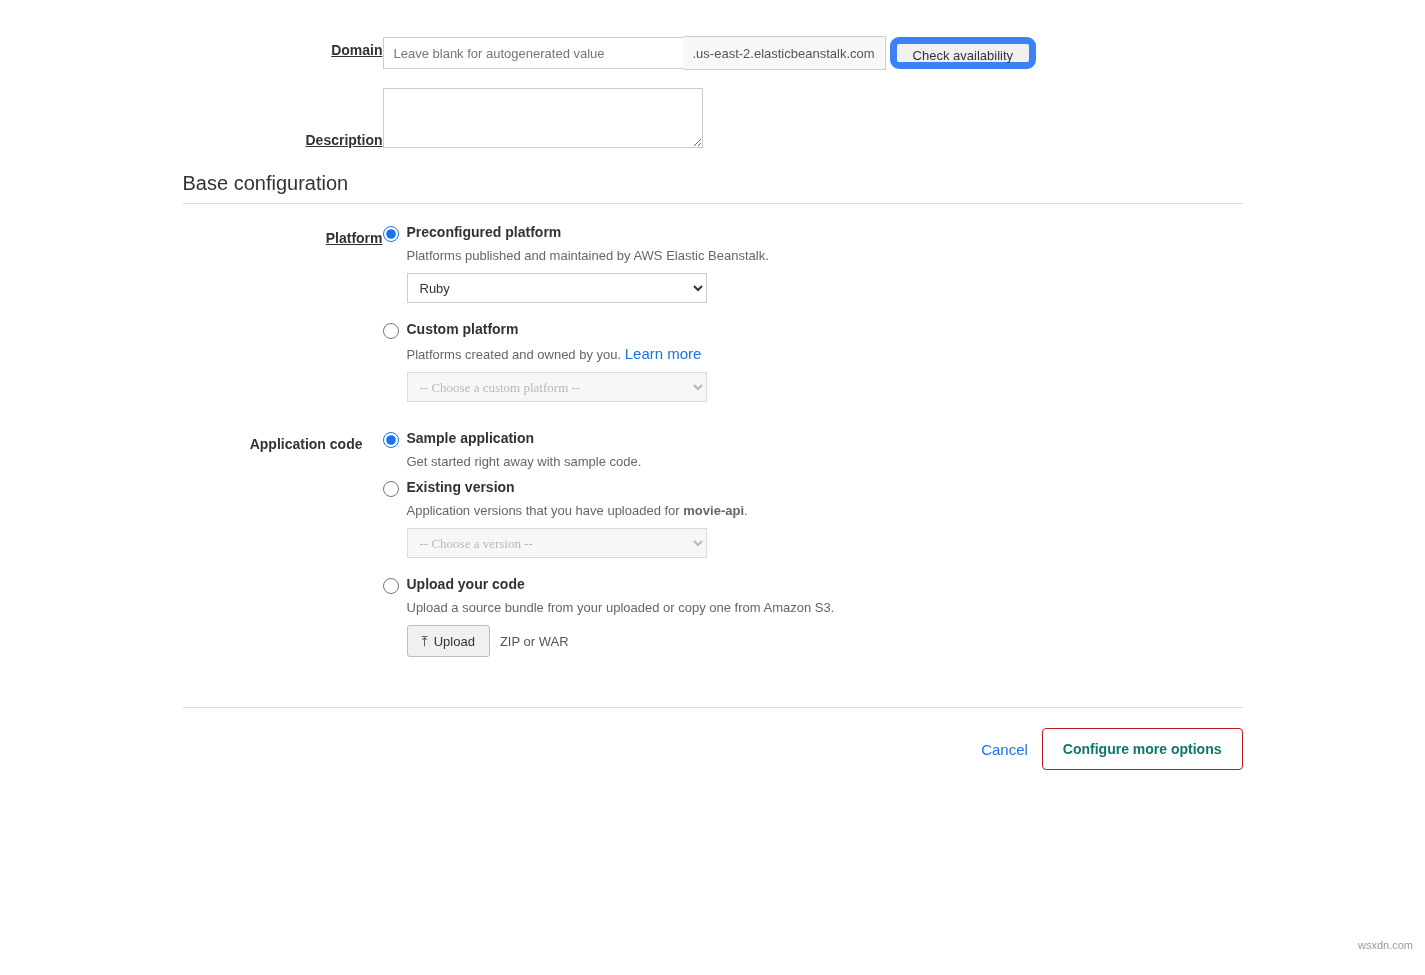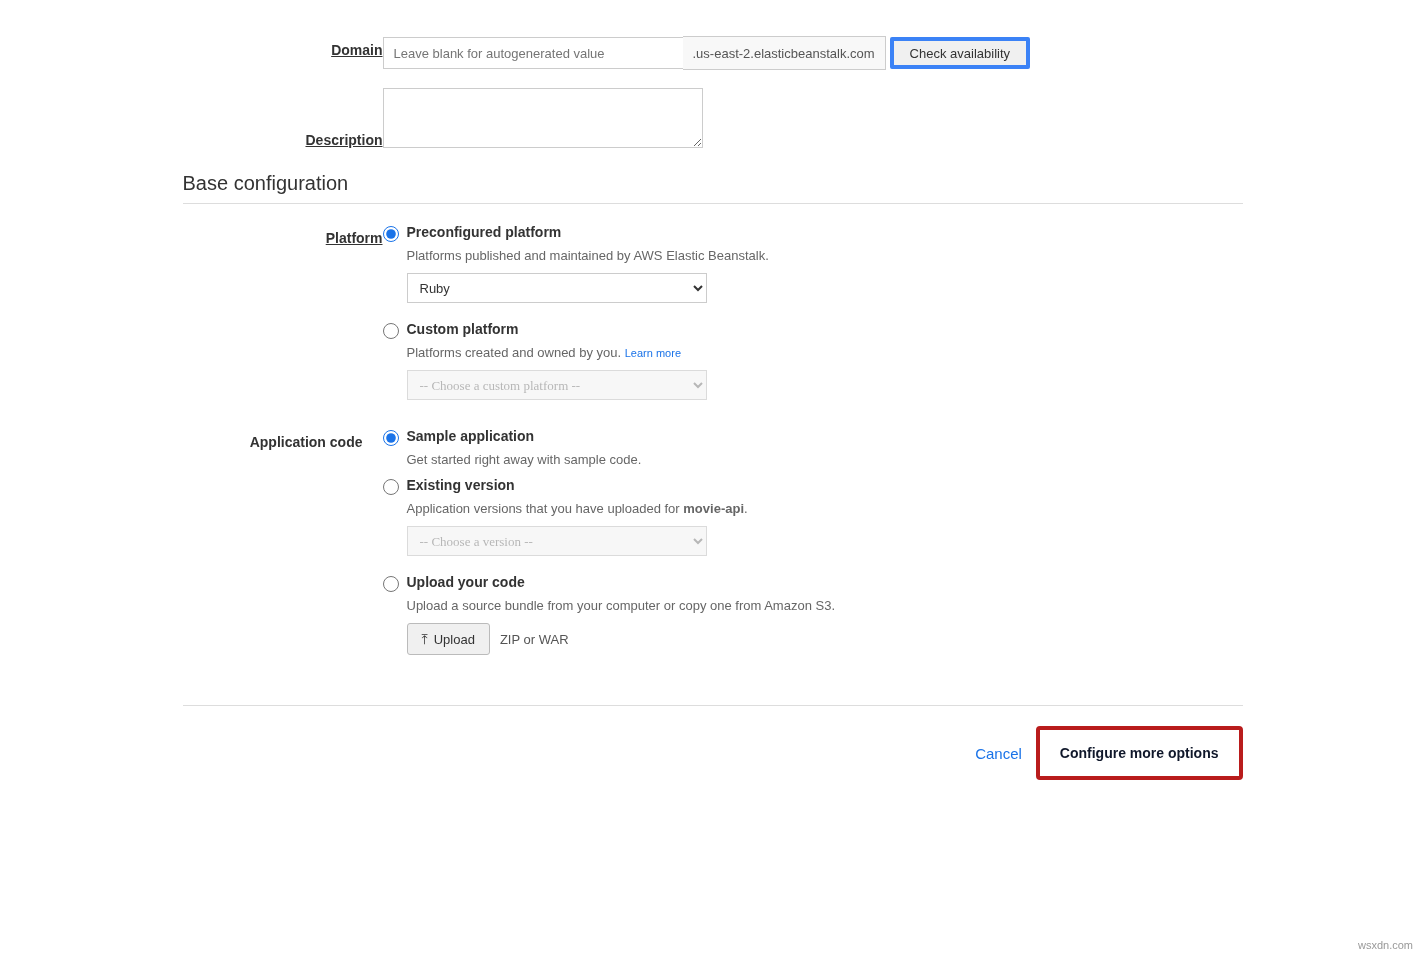--- a/index.html
+++ b/index.html
@@ -55,22 +55,22 @@
       font-size: 13px;
       color: #555;
       display: flex;
       align-items: center;
     }
     .check-btn {
       margin-left: 4px;
       height: 32px;
       padding: 4px 16px;
       background: #f0f0f0;
-      border: 4px solid #3b82f6;
-      border-radius: 2px;
+      border: 7px solid #3b82f6;
+      border-radius: 9px;
       font-size: 13px;
       cursor: pointer;
       color: #333;
     }
     .description-textarea {
       width: 320px;
       height: 60px;
       border: 1px solid #ccc;
       padding: 4px 8px;
       font-size: 13px;
@@ -147,49 +147,49 @@
       font-size: 14px;
     }
     .zip-label {
       margin-left: 10px;
       font-size: 13px;
       color: #555;
     }
     .learn-more {
       color: #1a73e8;
       text-decoration: none;
-      font-size: 11px;
+      font-size: 15px;
     }
     .bottom-divider {
       border: none;
       border-top: 1px solid #ddd;
       margin: 30px 0 20px 0;
     }
     .footer-buttons {
       display: flex;
       justify-content: flex-end;
       align-items: center;
       gap: 14px;
     }
     .cancel-link {
       color: #1a73e8;
       text-decoration: none;
       font-size: 15px;
       cursor: pointer;
     }
     .configure-btn {
-      height: 54px;
+      height: 42px;
       padding: 6px 20px;
       background: #fff;
-      border: 4px solid #b91c1c;
+      border: 1px solid #b91c1c;
       border-radius: 4px;
       font-size: 14px;
       font-weight: 600;
       cursor: pointer;
-      color: #0f172a;
+      color: #0f766e;
     }
     .create-btn {
       height: 38px;
       padding: 6px 24px;
       background: #1a73e8;
       border: none;
       border-radius: 4px;
       font-size: 14px;
       font-weight: 600;
       cursor: pointer;
@@ -293,21 +293,21 @@
       <div class="indent-block" style="margin-bottom:18px;">
         <select class="select-dropdown version-select" disabled="">
           <option>-- Choose a version --</option>
         </select>
       </div>
 
       <div class="radio-row" style="margin-top:2px;">
         <input type="radio" name="appcode" class="radio-input" id="upload" style="">
         <label for="upload" class="radio-label">Upload your code</label>
       </div>
-      <div class="radio-description">Upload a source bundle from your computer or copy one from Amazon S3.</div>
+      <div class="radio-description">Upload a source bundle from your uploaded or copy one from Amazon S3.</div>
       <div class="indent-block" style="margin-bottom:20px; display:flex; align-items:center;">
         <button class="upload-btn">
           <span class="upload-icon-sym">⤒</span>
           <span>Upload</span>
         </button>
         <span class="zip-label">ZIP or WAR</span>
       </div>
     </div>
   </div>
 

